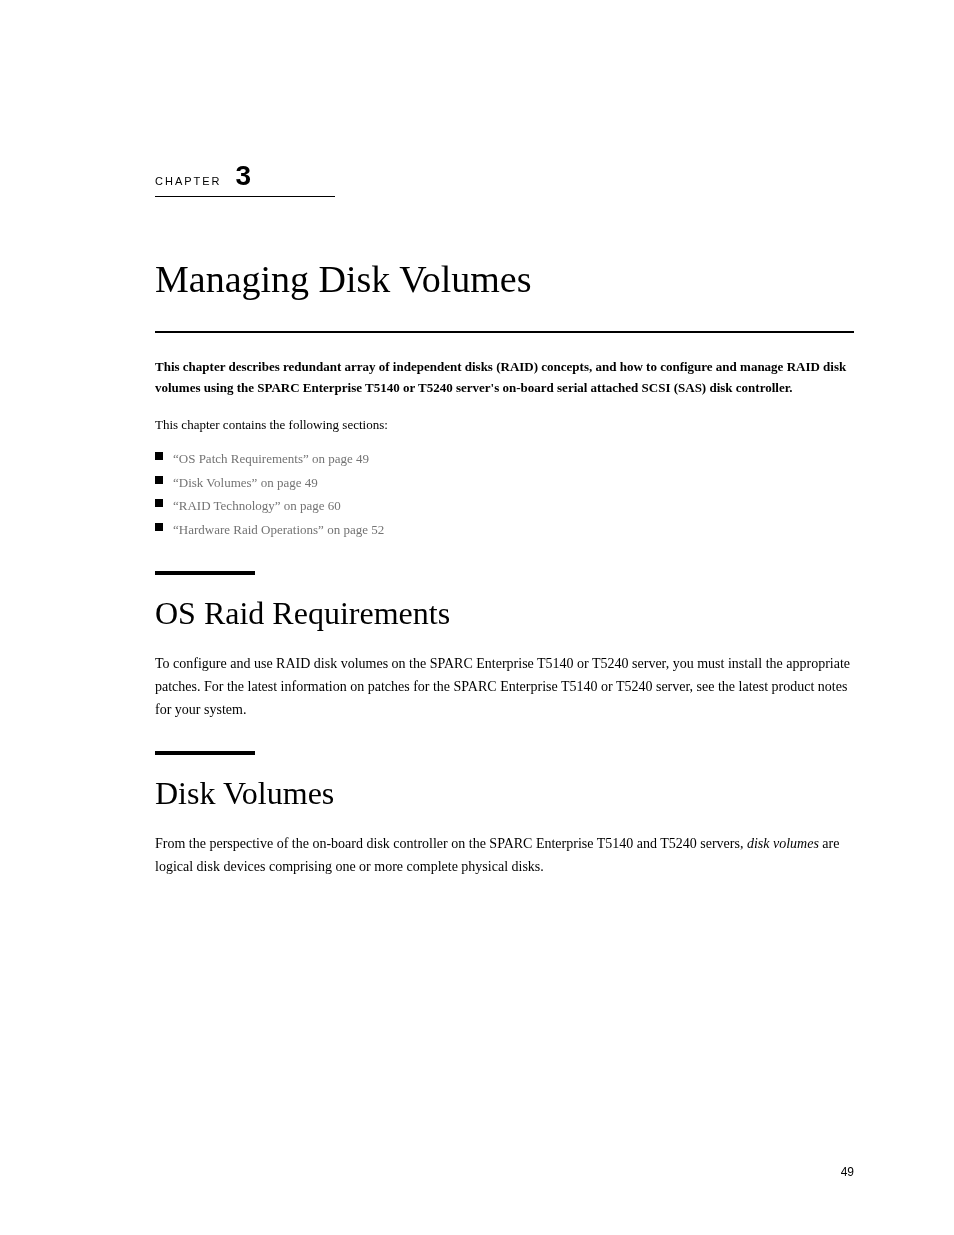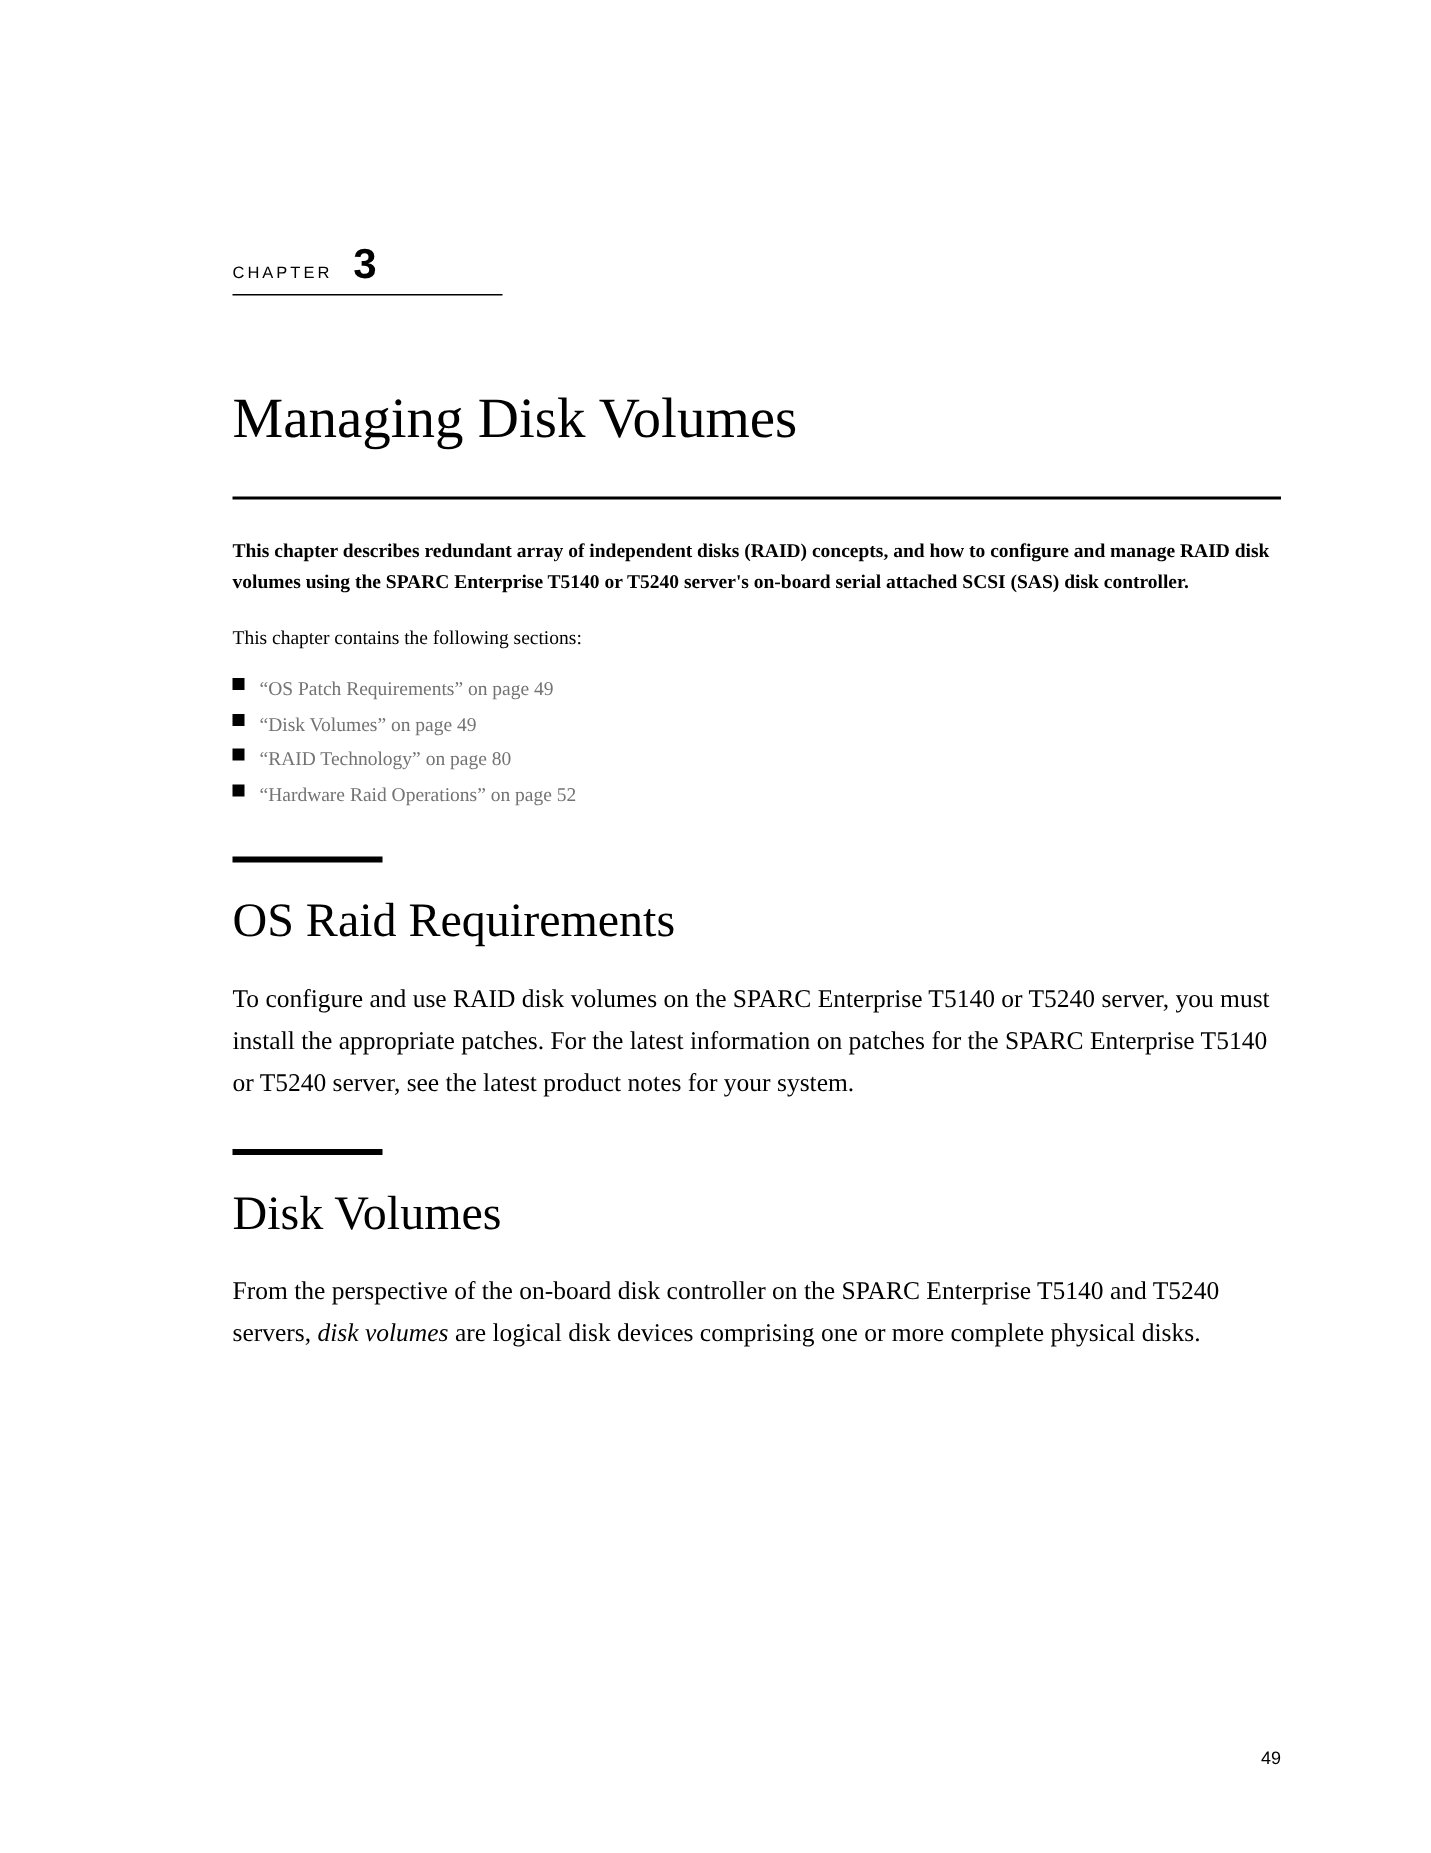--- a/index.html
+++ b/index.html
@@ -145,21 +145,21 @@
 
     .section-title {
       font-family: serif;
       font-size: 32px;
       font-weight: normal;
       color: #000;
       margin-bottom: 20px;
     }
 
     .body-text {
-      font-size: 17px;
+      font-size: 14px;
       line-height: 1.65;
       margin-bottom: 16px;
       color: #000;
     }
 
     .body-text em, .italic {
       font-style: italic;
     }
 
     .page-number {
@@ -203,21 +203,21 @@
       <li>
         <span class="bullet-icon"></span>
         <a href="#os-patch">“OS Patch Requirements” on page 49</a>
       </li>
       <li>
         <span class="bullet-icon"></span>
         <a href="#disk-volumes">“Disk Volumes” on page 49</a>
       </li>
       <li>
         <span class="bullet-icon"></span>
-        <a href="#raid-tech">“RAID Technology” on page 80</a>
+        <a href="#raid-tech">“RAID Technology” on page 60</a>
       </li>
       <li>
         <span class="bullet-icon"></span>
         <a href="#hw-raid">“Hardware Raid Operations” on page 52</a>
       </li>
     </ul>
 
     <div id="os-patch" class="section-block">
       <div class="section-divider-block">
         <hr class="section-rule">

